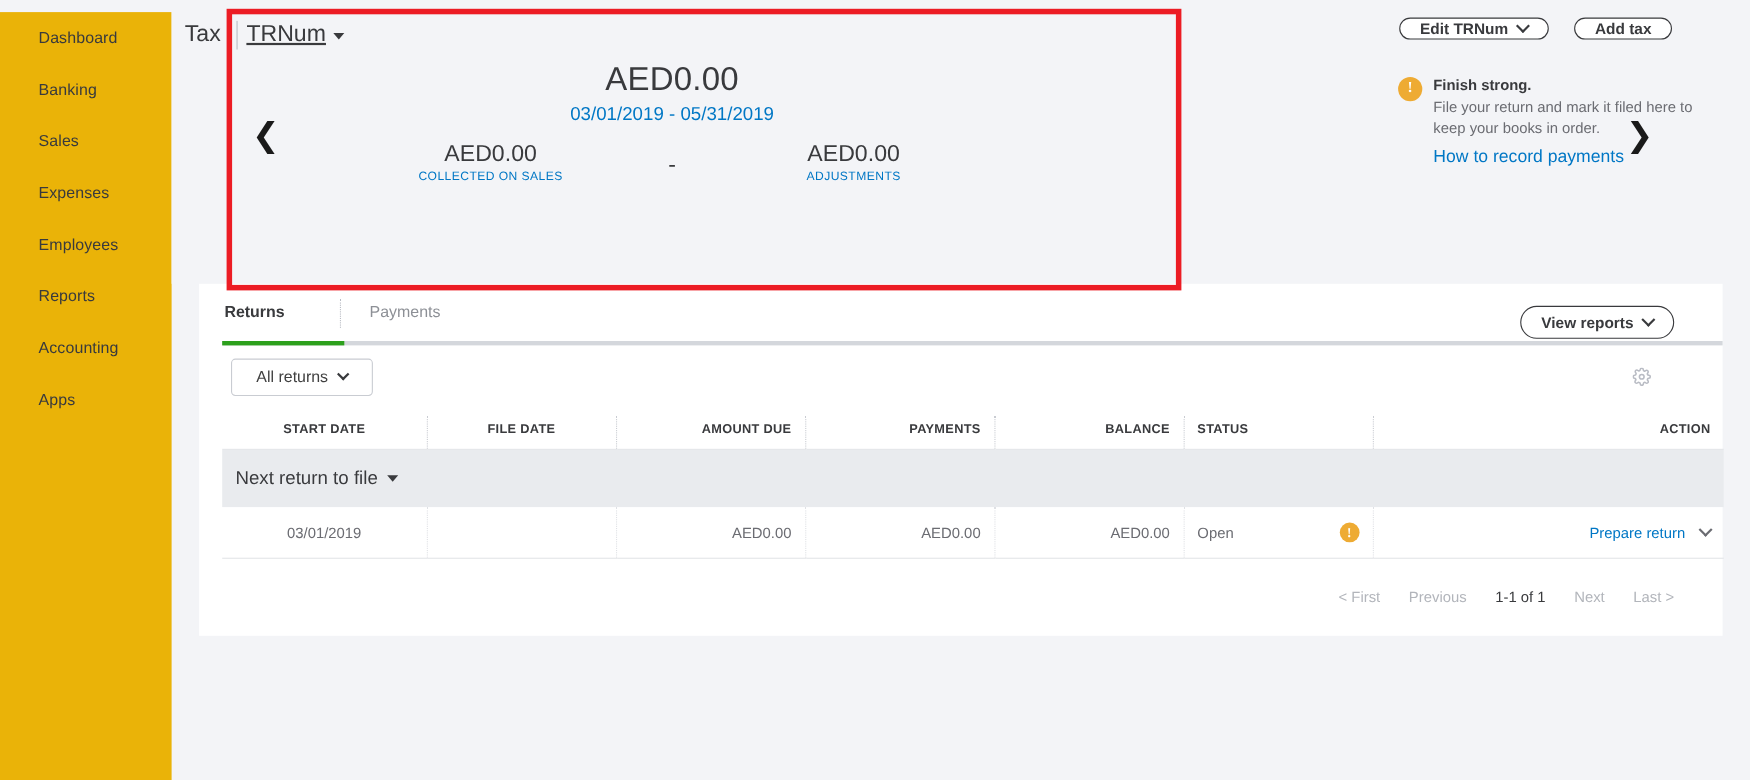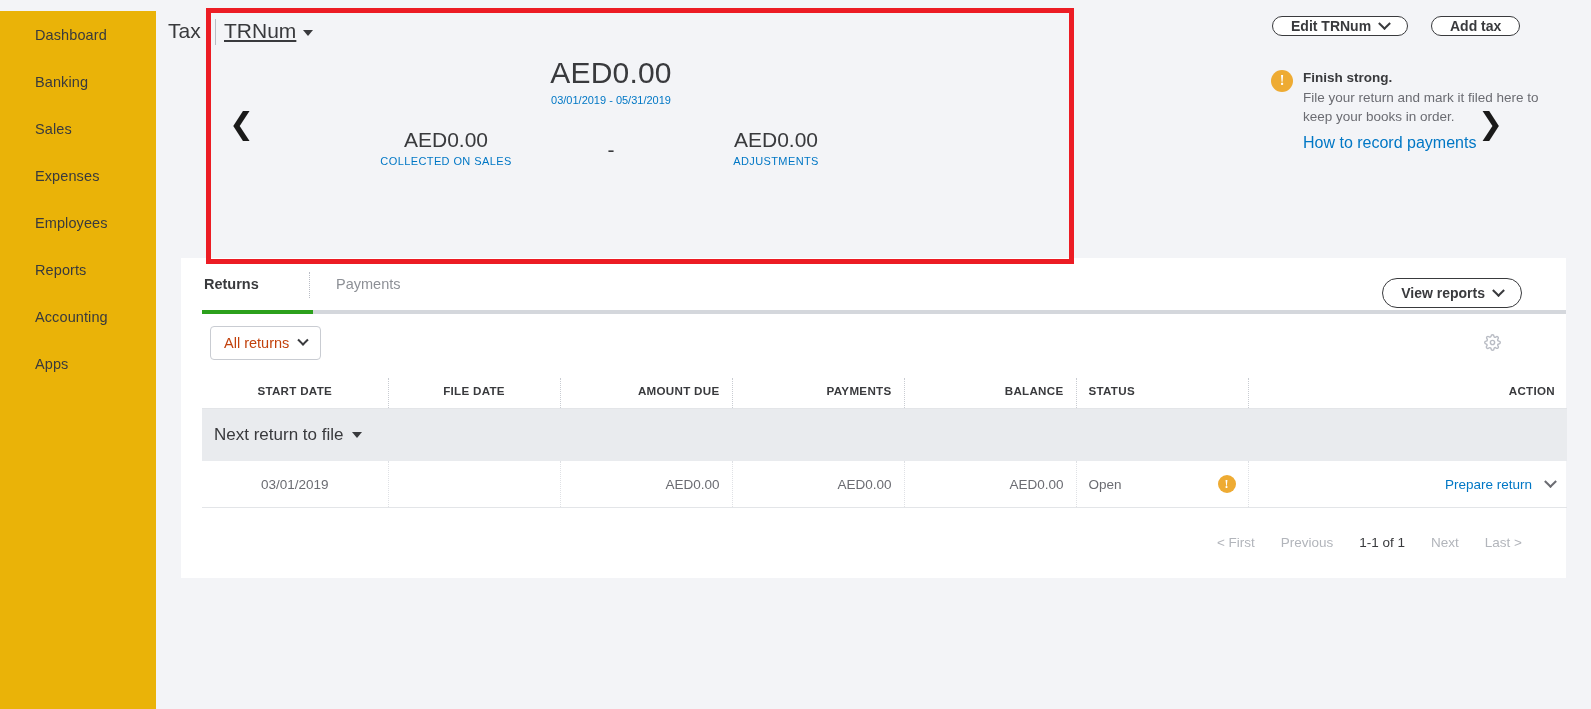--- a/index.html
+++ b/index.html
@@ -63,21 +63,21 @@
     font-size: 30px; font-weight: bold; color: #1a1a1a;
     cursor: pointer; line-height: 1;
     font-family: "DejaVu Sans", sans-serif;
   }
   .chev-left  { left: 73px;  top: 109px; }
   .chev-right { left: 1322px; top: 109px; }
 
   
   .total-block { position: absolute; left: 0; top: 56px; width: 910px; text-align: center; }
   .total-amount { font-size: 30px; color: #393a3d; letter-spacing: .2px; }
-  .total-range { font-size: 11px; color: #2ca01c; margin-top: 4px; color:#0077c5; }
+  .total-range { font-size: 17px; color: #2ca01c; margin-top: 4px; color:#0077c5; }
   .sub-row {
     position: absolute; top: 128px; left: 0; width: 910px;
     display: flex; align-items: flex-start; justify-content: center;
   }
   .sub-item { width: 270px; text-align: center; }
   .sub-amount { font-size: 21px; color: #393a3d; }
   .sub-label { font-size: 11px; color: #0077c5; letter-spacing: .4px; margin-top: 3px; }
   .sub-op { width: 60px; text-align: center; font-size: 21px; color: #393a3d; padding-top: 10px; }
 
   .v-divider {
@@ -158,23 +158,23 @@
 
   .btn-viewreports {
     position: absolute; right: 44px; top: 20px;
     height: 30px; padding: 0 18px; border-radius: 17px;
   }
 
   .toolbar { position: relative; height: 62px; }
   .btn-filter {
     position: absolute; left: 29px; top: 10px;
     display: inline-flex; align-items: center; gap: 10px;
-    height: 34px; padding: 0 13px;
+    height: 34px; padding: 0 22px;
     border: 1px solid #c9ccd2; border-radius: 4px;
-    background: #fff; font-size: 14.5px; color: #c2410c;
+    background: #fff; font-size: 14.5px; color: #404040;
     cursor: pointer;
   }
   .chev-dn-sm {
     width: 8px; height: 8px;
     border-right: 2.2px solid #393a3d;
     border-bottom: 2.2px solid #393a3d;
     transform: rotate(45deg) translate(-2px,-2px);
   }
   .gear {
     position: absolute; right: 65px; top: 18px;

